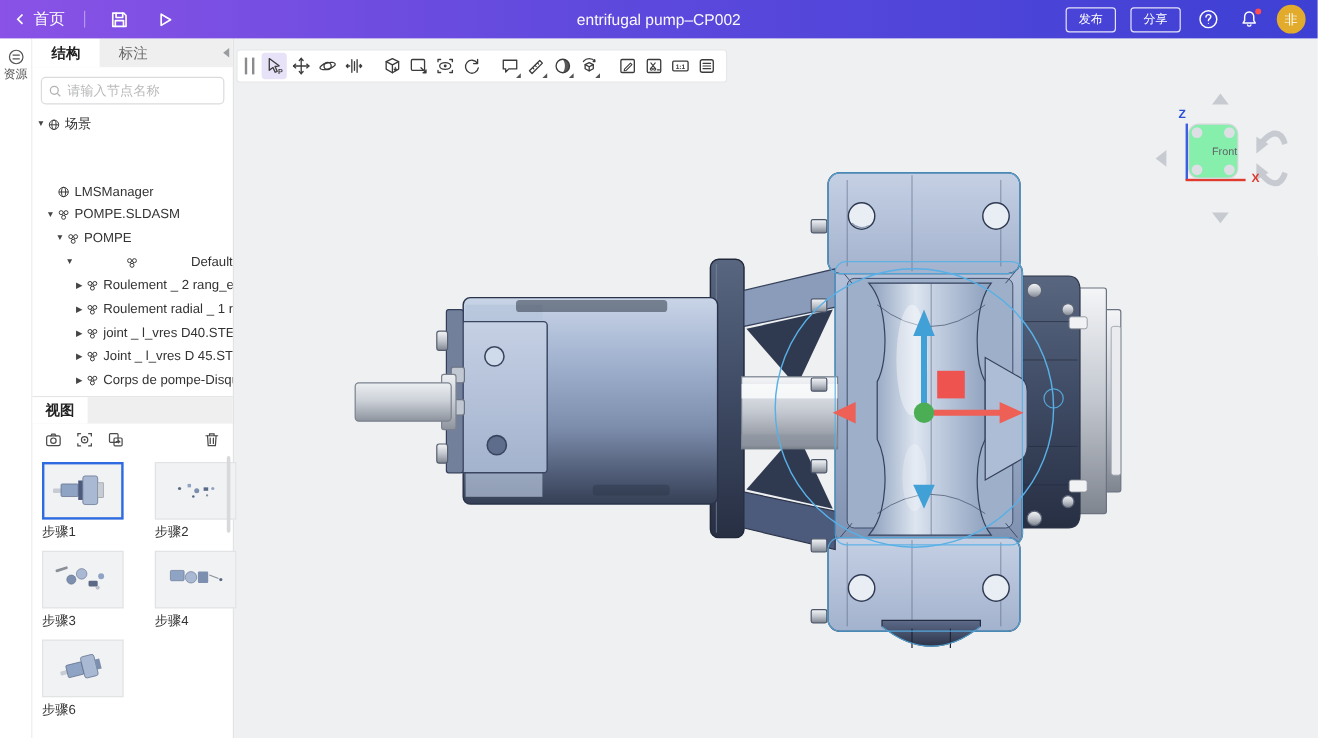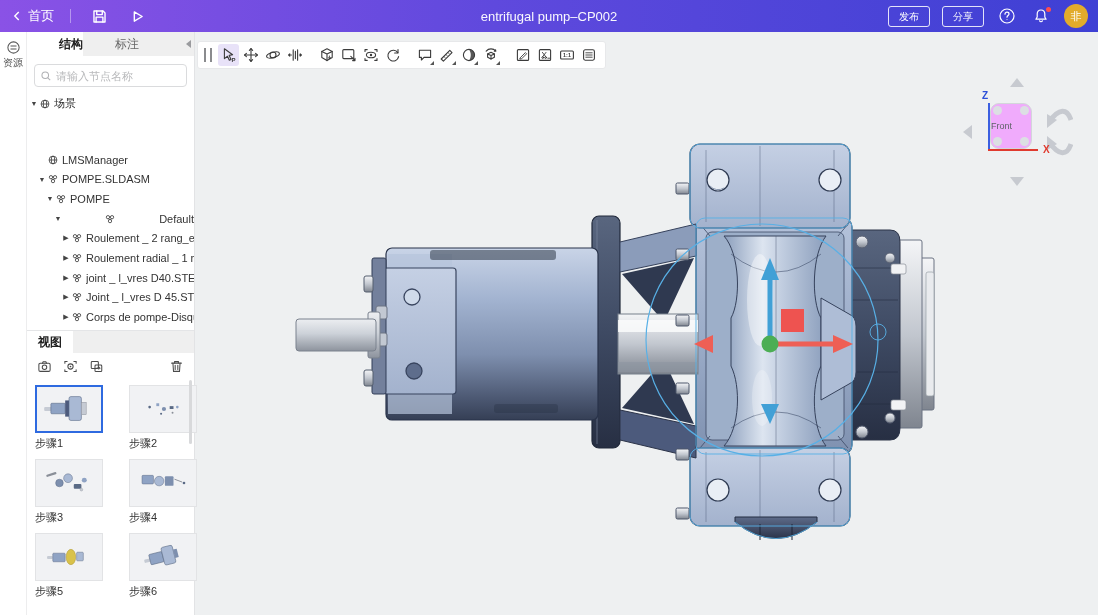--- a/index.html
+++ b/index.html
@@ -21,21 +21,21 @@
   .tb-circle svg { width:18px; height:18px; stroke:#fff; fill:none; stroke-width:1.2; stroke-linecap:round; stroke-linejoin:round; }
   .avatar { width:24px; height:24px; border-radius:50%; background:#e2ab2b; color:#fff; font-size:11px; display:flex; align-items:center; justify-content:center; cursor:pointer; }
 
   
   .sidebar { position:absolute; left:0; top:32px; bottom:0; width:195px; background:#fff; border-right:1px solid #e2e3e5; z-index:40; }
   .rail { position:absolute; left:0; top:0; bottom:0; width:27px; border-right:1px solid #ededee; display:flex; flex-direction:column; align-items:center; padding-top:8px; }
   .rail svg { width:15px; height:15px; stroke:#555; fill:none; stroke-width:1.1; }
   .rail-label { font-size:10px; color:#555; margin-top:2px; writing-mode:horizontal-tb; text-align:center; line-height:11px; width:22px; }
   .panel { position:absolute; left:27px; right:0; top:0; bottom:0; }
   .tabsbar { height:24px; background:#efefef; display:flex; position:relative; }
-  .tab { width:56px; text-align:right; line-height:24px; font-size:12px; color:#666; cursor:pointer; }
+  .tab { width:56px; text-align:center; line-height:24px; font-size:12px; color:#666; cursor:pointer; }
   .tab.active { background:#fff; color:#222; font-weight:bold; }
   .collapse-arrow { position:absolute; right:3px; top:8px; width:0; height:0; border-top:4px solid transparent; border-bottom:4px solid transparent; border-right:5px solid #9a9b9e; cursor:pointer; }
   .searchrow { margin:8px 7px 5px 7px; height:23px; border:1px solid #dadbdd; border-radius:4px; display:flex; align-items:center; padding:0 5px; background:#fff; }
   .searchrow svg { width:12px; height:12px; stroke:#b0b1b4; fill:none; stroke-width:1.4; flex:none; }
   .searchrow input { border:none; outline:none; font-size:11px; color:#333; width:100%; margin-left:4px; font-family:inherit; }
   .searchrow input::placeholder { color:#b8b9bb; }
   .tree { height:238px; overflow:hidden; padding-top:2px; }
   .tree-item { height:19.7px; display:flex; align-items:center; white-space:nowrap; overflow:hidden; font-size:11px; color:#333; cursor:pointer; }
   .tw-arrow { width:10px; flex:none; font-size:7px; color:#444; text-align:center; }
   .tree-item svg.node-ic { width:12px; height:12px; flex:none; margin-right:3px; stroke:#3a3a3a; fill:none; stroke-width:1.1; }
@@ -64,21 +64,21 @@
   .tool.active { background:#e8e2f8; }
   .tool.gap { margin-left:10px; }
   .tool.menu::after { content:""; position:absolute; right:1px; bottom:1px; width:0; height:0; border-right:4px solid #555; border-top:4px solid transparent; }
 
   
   .viewcube { position:absolute; left:766px; top:44px; width:112px; height:112px; z-index:15; }
   .vc-tri { position:absolute; width:0; height:0; cursor:pointer; }
   .vc-up    { left:49px; top:2px;  border-left:7px solid transparent; border-right:7px solid transparent; border-bottom:9px solid #c7cad0; }
   .vc-down  { left:49px; bottom:2px; border-left:7px solid transparent; border-right:7px solid transparent; border-top:9px solid #c7cad0; }
   .vc-left  { left:2px;  top:49px; border-top:7px solid transparent; border-bottom:7px solid transparent; border-right:9px solid #c7cad0; }
-  .vc-face { position:absolute; left:29px; top:27px; width:42px; height:46px; background:#f0abfc; border:1px solid #d3d6da; border-radius:9px; display:flex; align-items:center; justify-content:flex-start; cursor:pointer; }
+  .vc-face { position:absolute; left:29px; top:27px; width:42px; height:46px; background:#86efac; border:1px solid #d3d6da; border-radius:9px; display:flex; align-items:center; justify-content:flex-end; cursor:pointer; }
   .vc-face .corner { position:absolute; width:9px; height:9px; border-radius:50%; background:#dcdfe3; }
   .c1{left:2px;top:2px}.c2{right:2px;top:2px}.c3{left:2px;bottom:2px}.c4{right:2px;bottom:2px}
   .vc-face-label { font-size:9px; color:#5f6368; position:relative; z-index:2; }
   .vc-zline { position:absolute; left:27px; top:27px; width:2px; height:47px; background:#3b5fe0; }
   .vc-xline { position:absolute; left:27px; top:73px; width:50px; height:2px; background:#e03a2e; }
   .vc-zlabel { position:absolute; left:21px; top:14px; font-size:10px; color:#2b4fd8; font-weight:bold; }
   .vc-xlabel { position:absolute; left:82px; top:68px; font-size:10px; color:#e03a2e; font-weight:bold; }
   .vc-rot { position:absolute; left:84px; top:8px; width:28px; height:96px; }
 
   .scene-svg { position:absolute; left:0; top:0; width:903px; height:583px; }
@@ -479,28 +479,20 @@
 
           <div class="thumb-cell">
             <div class="thumb">
               <svg>
                 <use href="#thumb-exploded-group-icon"></use>
               </svg>
             </div>
             <div class="thumb-label">步骤4</div>
           </div>
 
-          <div class="thumb-cell">
-            <div class="thumb">
-              <svg>
-                <use href="#thumb-highlight-part-icon"></use>
-              </svg>
-            </div>
-            <div class="thumb-label">步骤5</div>
-          </div>
 
           <div class="thumb-cell">
             <div class="thumb">
               <svg>
                 <use href="#thumb-assembled-angle-icon"></use>
               </svg>
             </div>
             <div class="thumb-label">步骤6</div>
           </div>
         </div>

